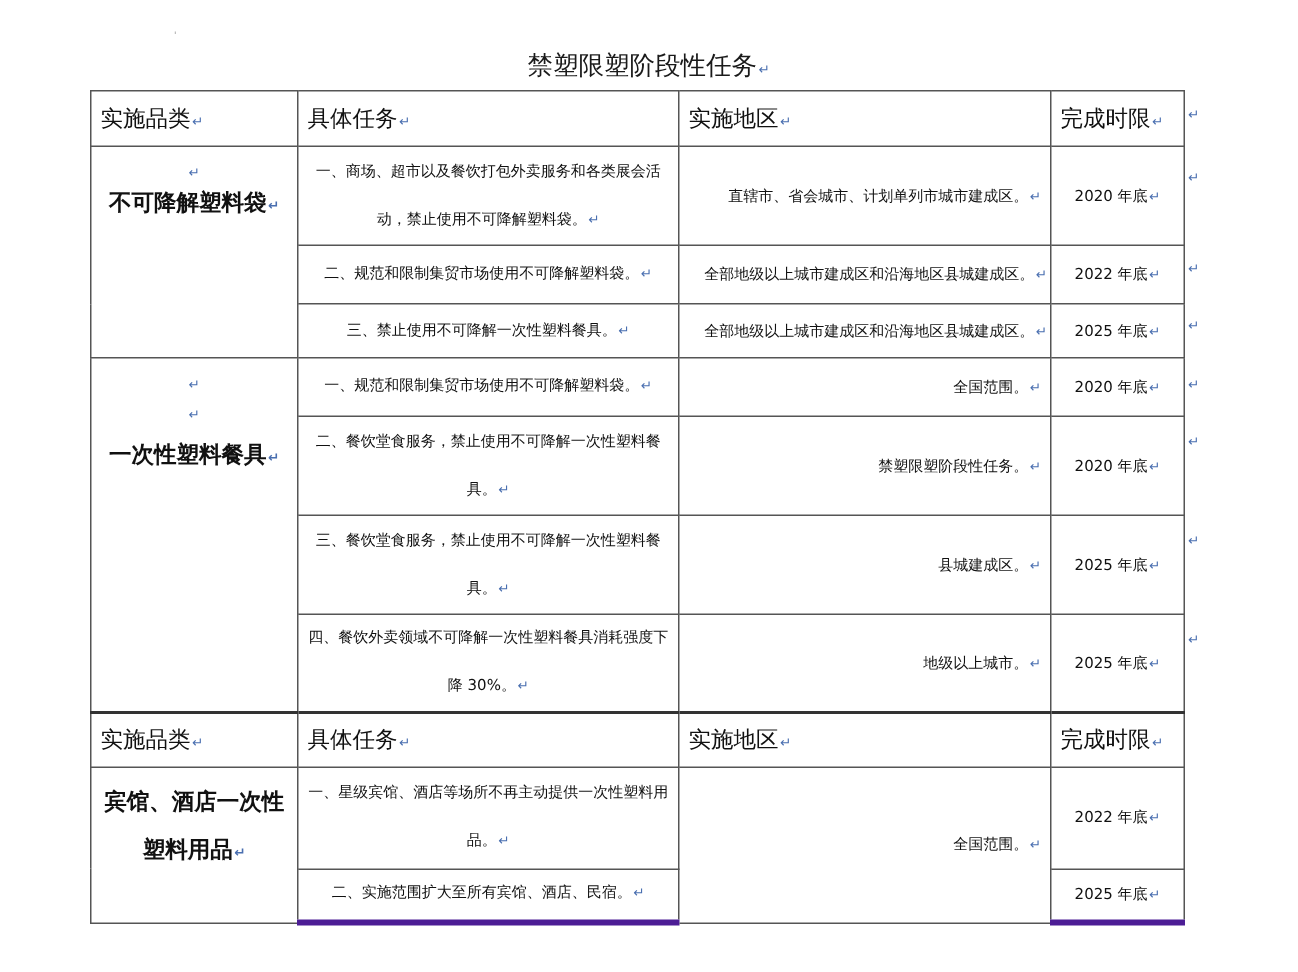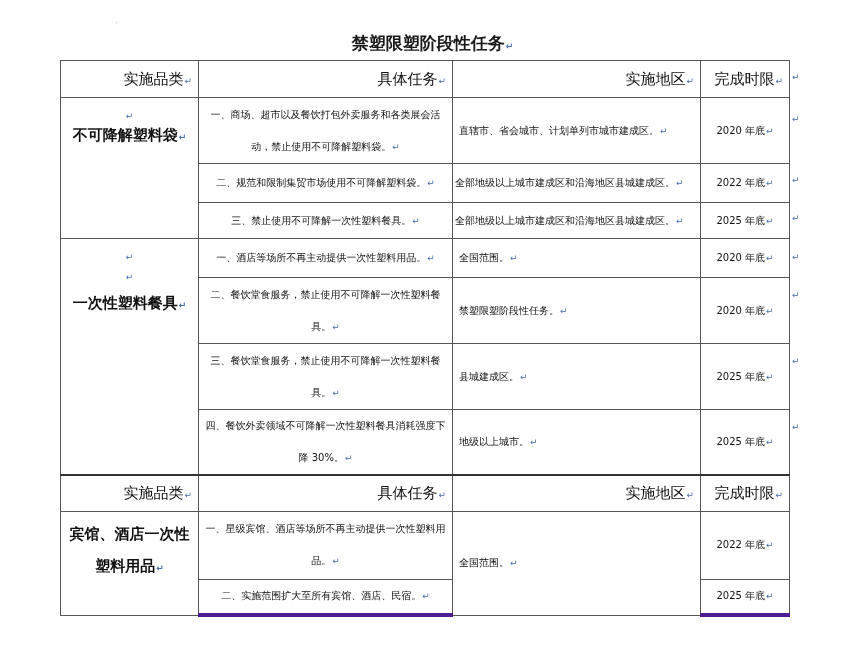--- a/index.html
+++ b/index.html
@@ -1,29 +1,29 @@
 <!DOCTYPE html>
 <html><head>
 <meta charset="utf-8">
 <style>
   html, body { margin: 0; padding: 0; background: #ffffff; }
   body { width: 865px; height: 648px; position: relative; overflow: hidden;
          font-family: "DejaVu Sans", "Liberation Sans", sans-serif; color: #111; }
   .tick { position: absolute; left: 116px; top: 20px; font-size: 6px; color: #999; }
   .title { position: absolute; left: 0; width: 865px; top: 32px; text-align: center;
-           font-size: 17px; color: #1a1a1a; font-weight: bold; }
+           font-size: 17px; color: #1a1a1a; }
   .title .ret, .ret { color: #4a6fb0; font-size: 9px; margin-left: 1px; }
   table { position: absolute; left: 60px; top: 60px; border-collapse: collapse;
           table-layout: fixed; }
   td { border: 1px solid #555; padding: 0 6px; vertical-align: middle; box-sizing: border-box; }
   td.cat { text-align: center; font-size: 15px; font-weight: bold; }
-  td.head { text-align: right; font-size: 15px; font-weight: normal; }
+  td.head { text-align: left; font-size: 15px; font-weight: normal; }
   td.task { font-size: 10px; line-height: 32px; text-align: center; }
   td.task.single { line-height: 11px; }
-  td.region { text-align: left; font-size: 10px; margin-left: 16px; }
+  td.region { text-align: right; font-size: 10px; margin-left: 16px; }
   td.deadline { text-align: center; font-size: 10px; }
   tr.thick-top td { border-top: 2px solid #333; }
   tr.bottom td { border-bottom: 4px solid #4c1d95; }
   .side-mark { position: absolute; left: 792px; font-size: 9px; color: #4a6fb0; }
   .cat-marks { display: block; color: #4a6fb0; font-size: 9px; font-weight: normal; line-height: 20px; }
 </style>
 </head>
 <body>
 
 <div class="tick">'</div>
@@ -56,21 +56,21 @@
     <td class="deadline"><span>2022 年底</span><span class="ret">↵</span></td>
   </tr>
   <tr style="height:36px">
     <td class="task single"><span>三、禁止使用不可降解一次性塑料餐具。</span><span class="ret">↵</span></td>
     <td class="region" style="padding:0 2px"><span>全部地级以上城市建成区和沿海地区县城建成区。</span><span class="ret">↵</span></td>
     <td class="deadline"><span>2025 年底</span><span class="ret">↵</span></td>
   </tr>
 
   <tr style="height:39px">
     <td class="cat" rowspan="4" style="vertical-align:top;padding-top:8px"><span class="cat-marks">↵</span><span class="cat-marks">↵</span><span style="line-height:32px">一次性塑料餐具</span><span class="ret">↵</span></td>
-    <td class="task single"><span>一、酒店等场所不再主动提供一次性塑料用品。</span><span class="ret">↵</span></td>
+    <td class="task single"><span>一、规范和限制集贸市场使用不可降解塑料袋。</span><span class="ret">↵</span></td>
     <td class="region"><span>全国范围。</span><span class="ret">↵</span></td>
     <td class="deadline"><span>2020 年底</span><span class="ret">↵</span></td>
   </tr>
   <tr style="height:66px">
     <td class="task"><span>二、餐饮堂食服务，禁止使用不可降解一次性塑料餐具。</span><span class="ret">↵</span></td>
     <td class="region"><span>禁塑限塑阶段性任务。</span><span class="ret">↵</span></td>
     <td class="deadline"><span>2020 年底</span><span class="ret">↵</span></td>
   </tr>
   <tr style="height:66px">
     <td class="task"><span>三、餐饮堂食服务，禁止使用不可降解一次性塑料餐具。</span><span class="ret">↵</span></td>

